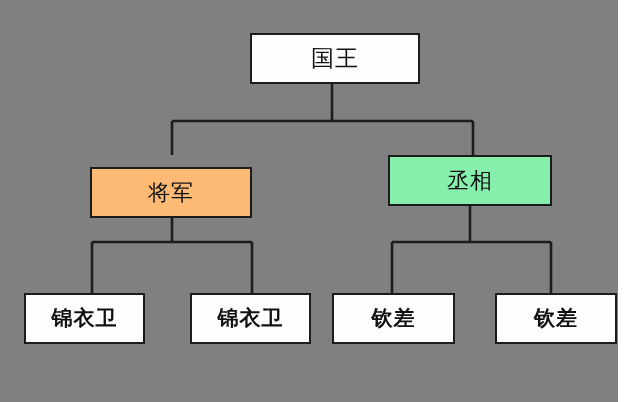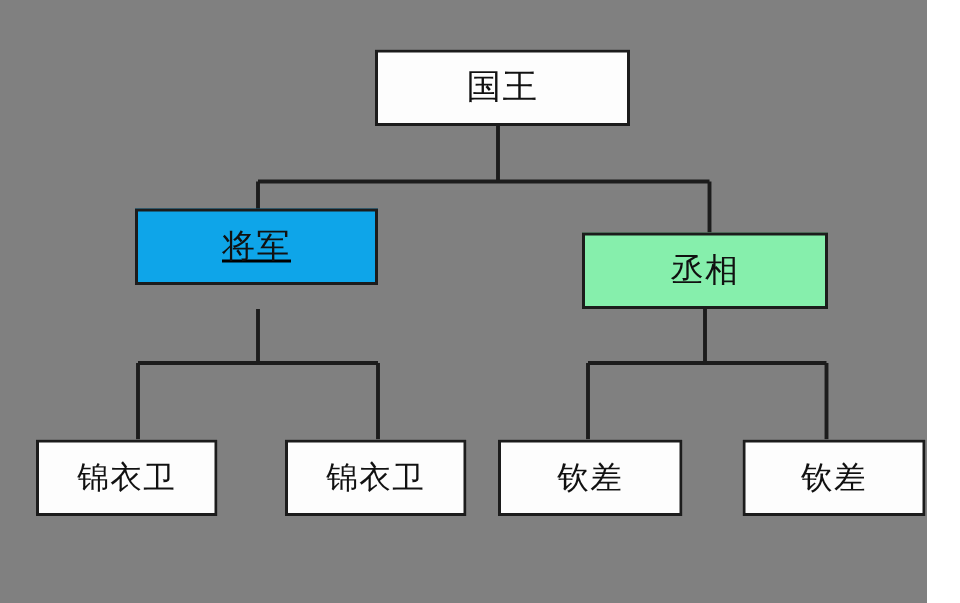--- a/index.html
+++ b/index.html
@@ -38,21 +38,21 @@
   .node-label {
     color: #111111;
     font-size: 22px;
     line-height: 1;
     letter-spacing: 1px;
     white-space: nowrap;
     font-family: "DejaVu Sans", "Liberation Sans", sans-serif;
   }
   .node-label.level-0 { font-size: 23px; }
   .node-label.level-1 { font-size: 22px; }
-  .node-label.level-2 { font-size: 21px; }
+  .node-label.level-2 { font-size: 21px; font-weight: bold; }
 </style>
 </head>
 <body>
 
 <div id="chart-canvas" style="background: rgb(128, 128, 128);">
 
   <svg id="org-svg" viewBox="0 0 640 402" preserveAspectRatio="none" aria-hidden="true">
     <g fill="none" stroke="#1c1c1c" stroke-width="2.6" stroke-linecap="butt">
       <path d="M 332 84 L 332 121"></path>
       <path d="M 172 121 L 473 121"></path>
@@ -68,21 +68,21 @@
       <path d="M 392 242 L 551 242"></path>
       <path d="M 392 242 L 392 293"></path>
       <path d="M 551 242 L 551 293"></path>
     </g>
   </svg>
 
   <div class="node-box" style="left: 250px; top: 33px; width: 170px; height: 51px; background: rgb(253, 253, 253); border-color: rgb(28, 28, 28);">
     <span class="node-label level-0">国王</span>
   </div>
 
-  <div class="node-box" style="left: 90px; top: 139px; width: 162px; height: 51px; background: #0ea5e9; border-color: rgb(28, 28, 28); text-decoration: underline;">
+  <div class="node-box" style="left: 90px; top: 167px; width: 162px; height: 51px; background: #fdba74; border-color: rgb(28, 28, 28);">
     <span class="node-label level-1">将军</span>
   </div>
 
   <div class="node-box" style="left: 388px; top: 155px; width: 164px; height: 51px; background: #86efac; border-color: rgb(28, 28, 28);">
     <span class="node-label level-1">丞相</span>
   </div>
 
   <div class="node-box" style="left: 24px; top: 293px; width: 121px; height: 51px; background: rgb(253, 253, 253); border-color: rgb(28, 28, 28);">
     <span class="node-label level-2">锦衣卫</span>
   </div>

